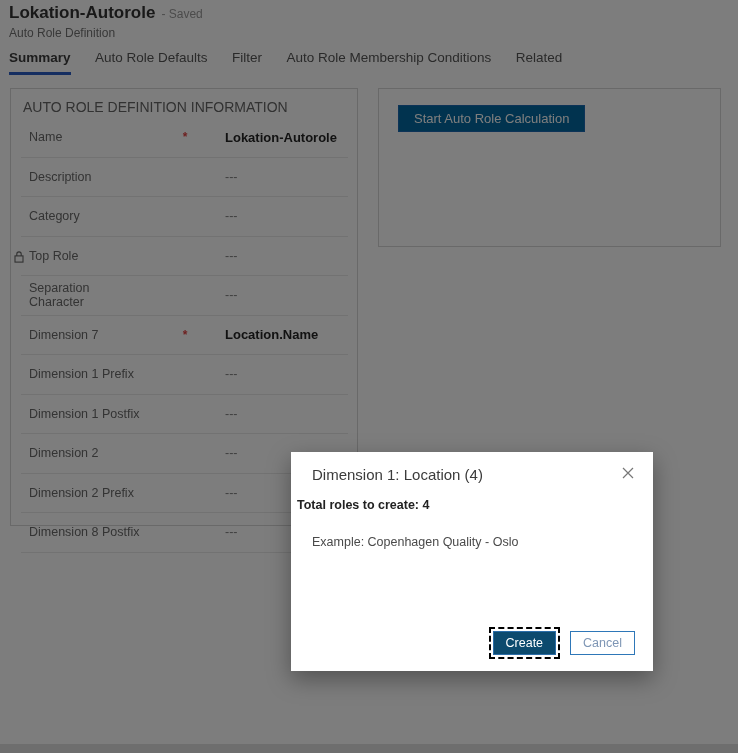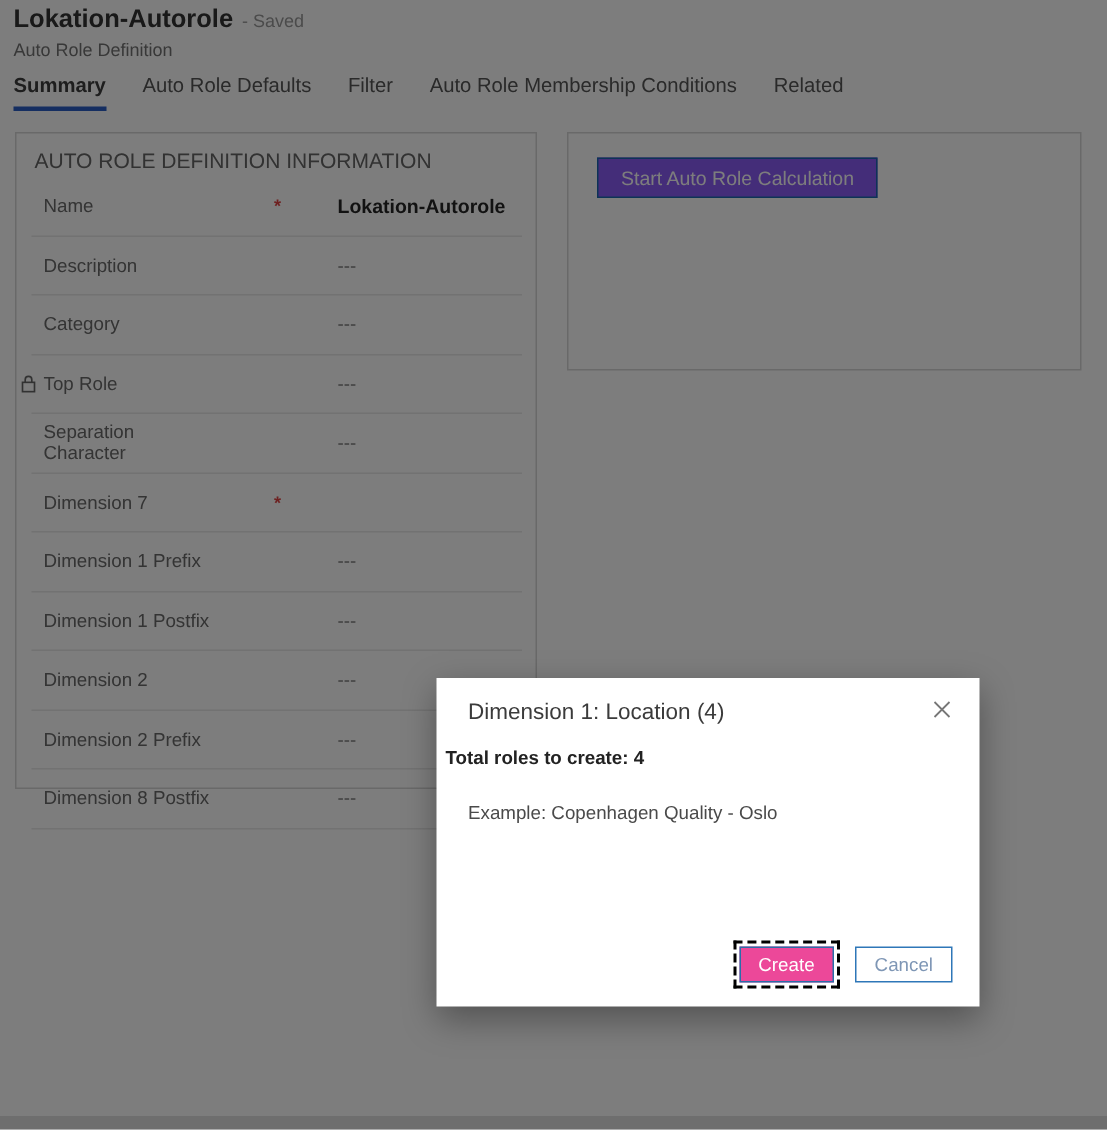--- a/index.html
+++ b/index.html
@@ -38,21 +38,21 @@
   .fvalue.empty{color:#808080;}
   .lock-wrap{position:absolute;left:-8px;top:50%;transform:translateY(-50%);
              width:12px;height:13px;}
 
   .action-panel{
     position:absolute;left:378px;top:88px;width:343px;height:159px;
     box-sizing:border-box;border:1px solid #d6d6d6;background:#ffffff;
   }
   .start-btn{
     position:absolute;left:19px;top:16px;height:27px;padding:0 15px;
-    background:#8b5cf6;color:#ffffff;border:1px solid #1c69b2;
+    background:#0369a1;color:#ffffff;border:1px solid #1c69b2;
     font-size:13px;font-family:inherit;cursor:pointer;
   }
 
   .footer-bar{position:absolute;left:0;bottom:0;width:738px;height:9px;background:#e0e0e0;}
 
   
   .dim-overlay{position:absolute;inset:0;background:rgba(0,0,0,0.51);z-index:10;}
   .dialog{
     position:absolute;left:291px;top:452px;width:362px;height:219px;z-index:20;
     background:#ffffff;box-shadow:0 8px 22px rgba(0,0,0,0.35);
@@ -61,21 +61,21 @@
   .dialog-close{
     position:absolute;right:14px;top:10px;width:22px;height:22px;
     background:none;border:none;padding:0;cursor:pointer;line-height:0;
   }
   .dialog-total{position:absolute;left:6px;top:46px;font-size:12.5px;font-weight:bold;color:#222;}
   .dialog-example{position:absolute;left:21px;top:83px;font-size:12.5px;color:#4a4a4a;}
   .dialog-btns{position:absolute;right:18px;bottom:16px;display:flex;gap:14px;}
   .btn{height:24px;min-width:61px;box-sizing:border-box;font-size:12.5px;
        font-family:inherit;cursor:pointer;padding:0 12px;}
   .btn-create{
-    background:#ec4899;color:#ffffff;border:1px solid #2a6da9;
+    background:#0c4a6e;color:#ffffff;border:1px solid #2a6da9;
     outline:2px dashed #000;outline-offset:2px;
   }
   .btn-cancel{background:#ffffff;color:#7e96b5;border:1px solid #2e77b8;}
 </style>
 </head>
 <body>
 
 <div class="page">
 
   <div class="header">
@@ -127,20 +127,21 @@
 
       <div class="frow">
         <span class="flabel">Separation Character</span>
         <span class="freq"></span>
         <span class="fvalue empty">---</span>
       </div>
 
       <div class="frow">
         <span class="flabel">Dimension 7</span>
         <span class="freq">*</span>
+        <span class="fvalue filled">Location.Name</span>
       </div>
 
       <div class="frow">
         <span class="flabel">Dimension 1 Prefix</span>
         <span class="freq"></span>
         <span class="fvalue empty">---</span>
       </div>
 
       <div class="frow">
         <span class="flabel">Dimension 1 Postfix</span>

